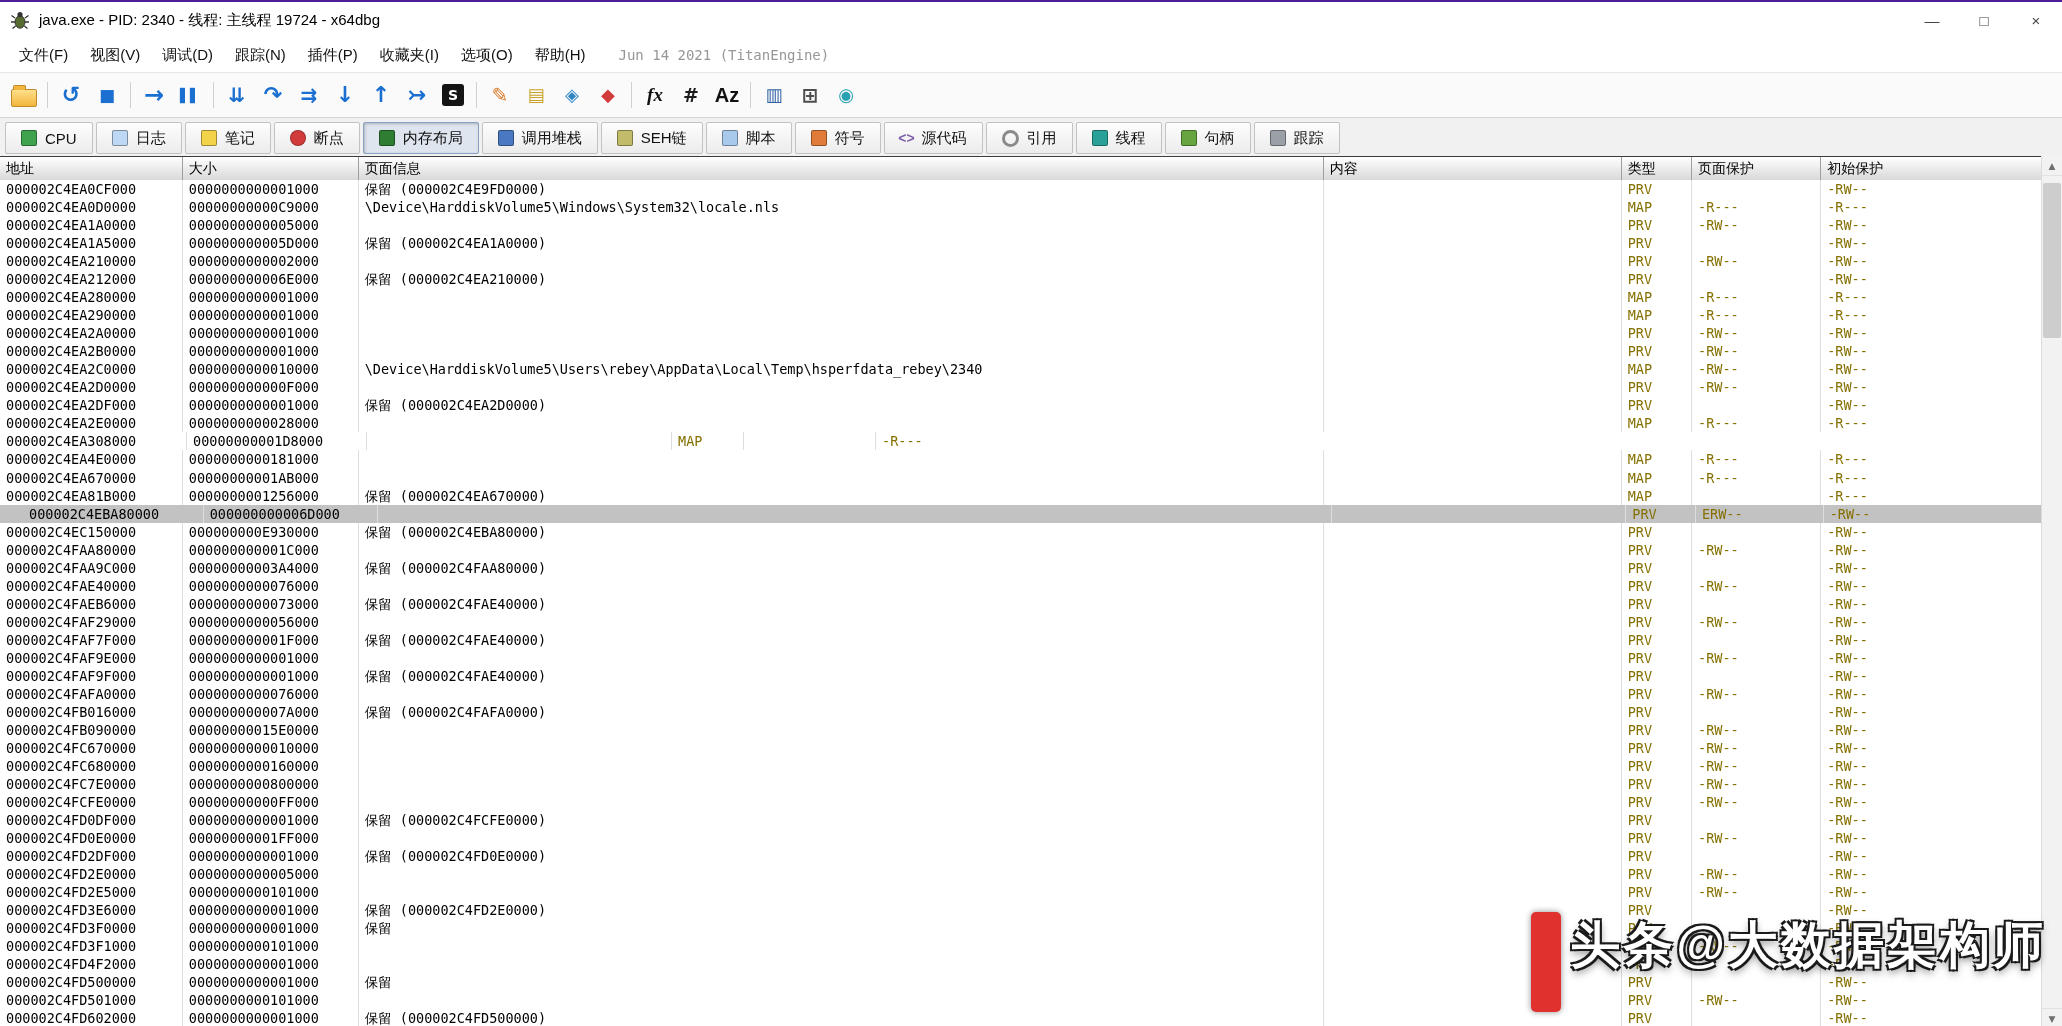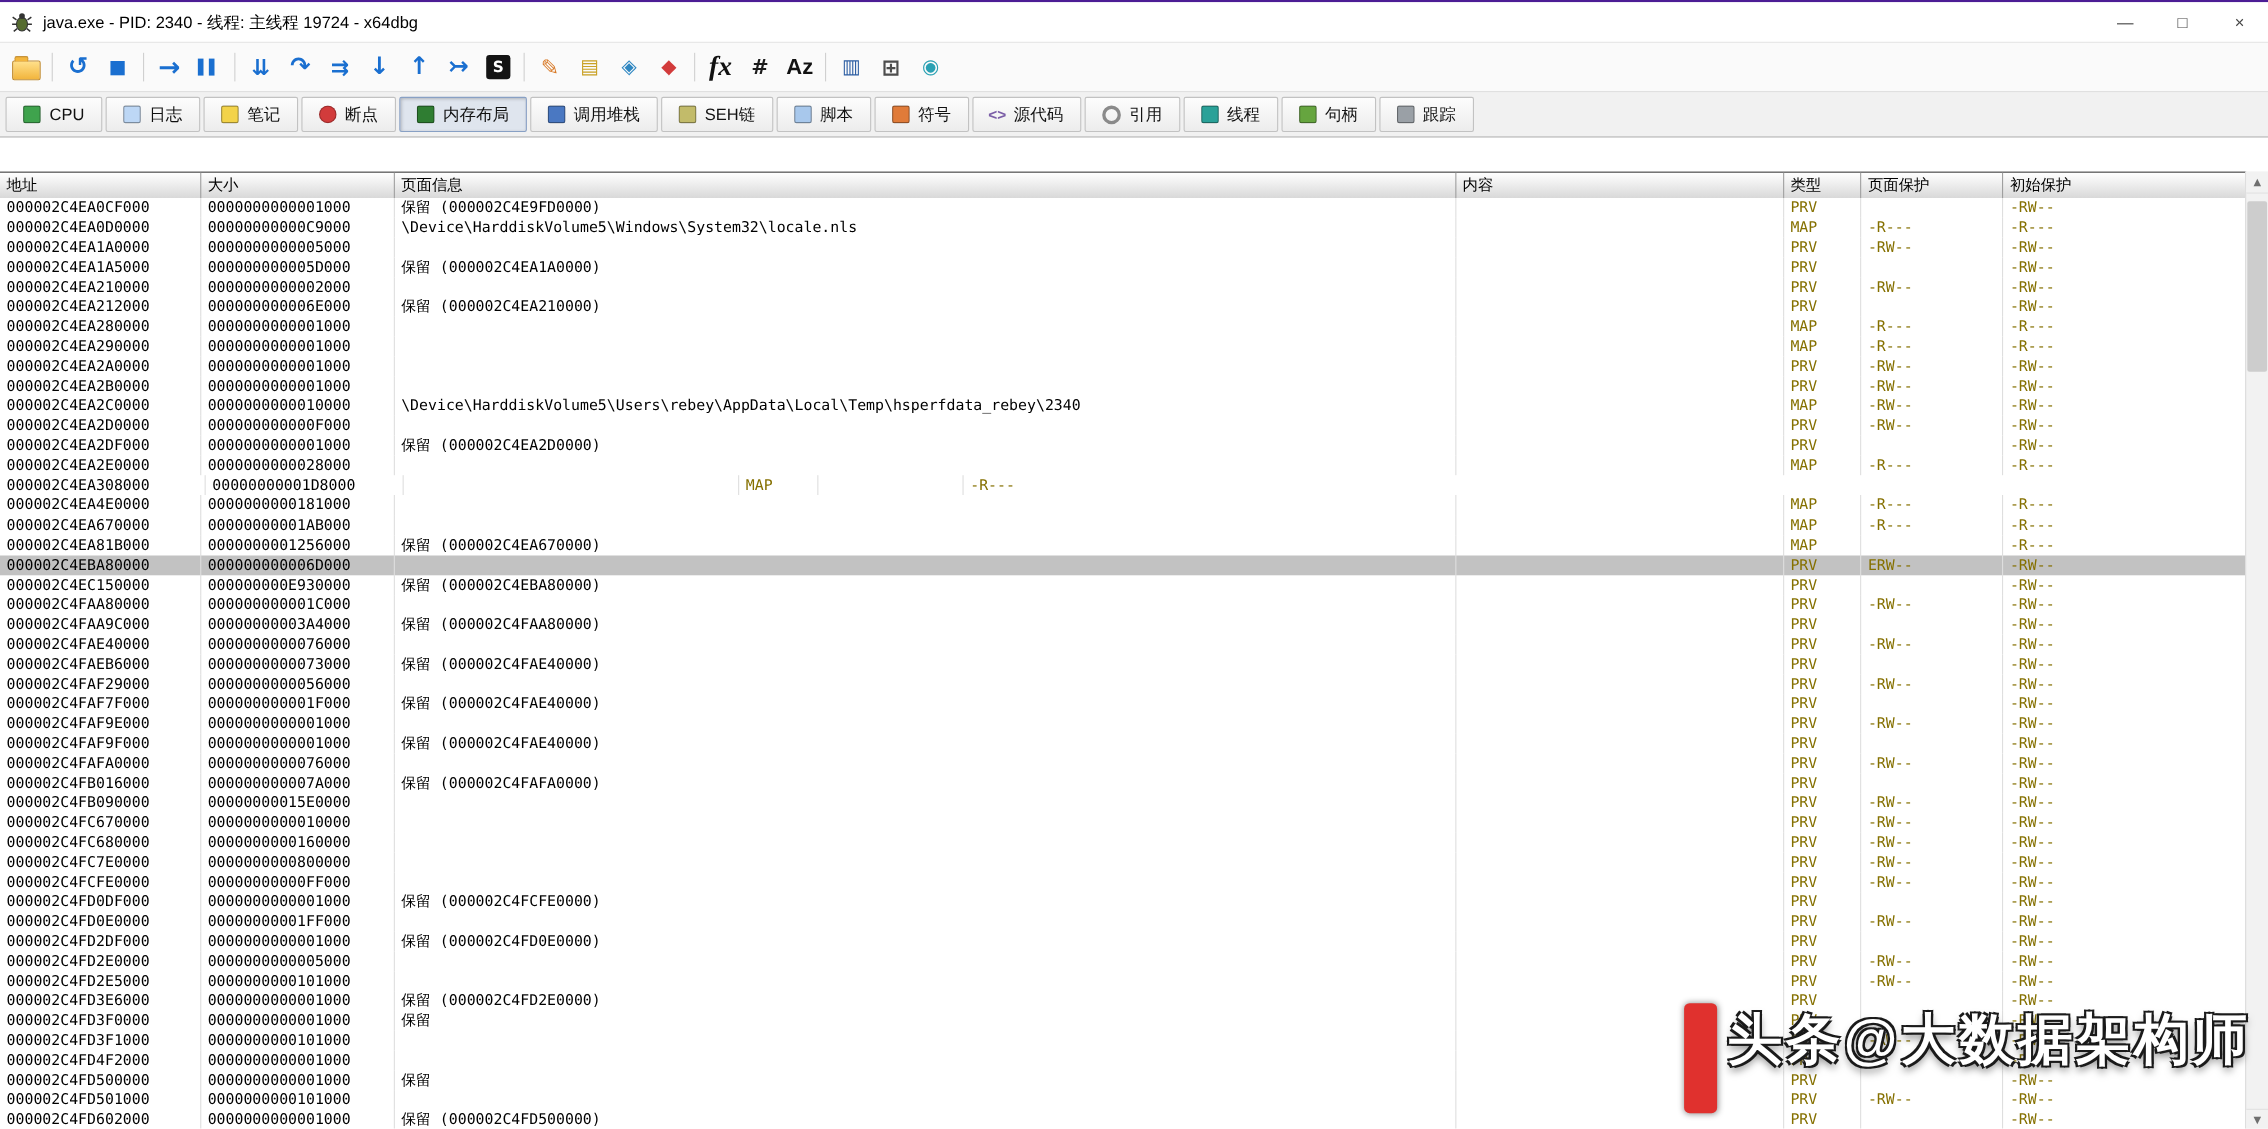--- a/index.html
+++ b/index.html
@@ -20,40 +20,40 @@
   .build-info{margin-left:22px;color:#979797;font-family:"DejaVu Sans Mono",monospace;font-size:14px;white-space:nowrap;}
 
   
   .toolbar{height:44px;display:flex;align-items:center;padding:0 6px;background:#fafafa;border-top:1px solid #e6e6e6;border-bottom:1px solid #d5d5d5;}
   .tool-btn{min-width:36px;height:36px;display:flex;align-items:center;justify-content:center;border-radius:3px;}
   .glyph-icon{font-family:"DejaVu Sans",sans-serif;font-weight:bold;line-height:1;}
   .tool-sep{width:1px;height:26px;background:#d0d0d0;margin:0 5px;flex:0 0 auto;}
   .icon-folder{width:24px;height:16px;background:linear-gradient(#ffe08a,#f2b53d);border:1px solid #c08a2d;border-radius:2px;position:relative;margin-top:5px;display:inline-block;}
   .icon-folder::before{content:"";position:absolute;top:-5px;left:1px;width:11px;height:4px;background:#f2b53d;border:1px solid #c08a2d;border-bottom:none;border-radius:2px 2px 0 0;}
   .icon-seh{width:22px;height:22px;background:#141414;color:#fff;display:flex;align-items:center;justify-content:center;font-size:14px;font-weight:bold;border-radius:3px;font-family:"DejaVu Sans",sans-serif;}
-  .icon-fx{font-family:"Liberation Serif",serif;font-style:italic;font-weight:bold;font-size:25px;color:#111;}
+  .icon-fx{font-family:"Liberation Serif",serif;font-style:italic;font-weight:bold;font-size:19px;color:#111;}
   .icon-az{font-family:"Liberation Sans",sans-serif;font-weight:bold;font-size:20px;color:#111;}
 
   
   .tabbar{height:40px;display:flex;align-items:center;padding:0 5px;background:#f1f1f1;border-bottom:1px solid #b5b5b5;gap:3px;}
   .tab{display:flex;align-items:center;gap:8px;padding:0 15px;height:30px;border:1px solid #c2c2c2;background:linear-gradient(#fdfdfd,#ececec);font-size:15px;color:#111;border-radius:2px;white-space:nowrap;}
   .tab.active{background:#dfe5ee;border-color:#88a0c4;box-shadow:inset 1px 1px 3px rgba(0,0,0,0.22);}
   .tab-icon{width:14px;height:14px;flex:0 0 auto;display:flex;align-items:center;justify-content:center;font-size:12px;font-weight:bold;line-height:1;}
   .tab-icon.square{border-radius:2px;border:1px solid rgba(0,0,0,0.35);}
   .tab-icon.circle{border-radius:50%;border:1px solid rgba(0,0,0,0.25);}
   .tab-icon.ring{width:11px;height:11px;border-radius:50%;border:3px solid #8a8a8a;background:transparent;}
   .tab-icon.text{border:none;background:transparent;font-size:14px;}
 
   
   .table-area{position:absolute;top:154px;left:0;right:0;bottom:0;background:#fff;}
   .header-row{display:flex;width:2042px;height:24px;border-top:1px solid #3c3c3c;border-bottom:1px solid #9a9a9a;background:linear-gradient(#ffffff,#d7d7d7);}
   .hcell{font-size:14px;color:#000;line-height:22px;padding-left:6px;border-right:1px solid #9f9f9f;overflow:hidden;white-space:nowrap;}
   .rows{position:absolute;top:24px;left:0;width:2042px;bottom:0;overflow:hidden;background:#fff;}
   .trow{display:flex;height:18.04px;}
-  .trow.selected{background:var(--selection-bg,#c2c2c2);}
+  .trow.selected{background:var(--selection-bg,#c2c2c2);padding-left:23px;}
   .tcell{font-family:"DejaVu Sans Mono",monospace;font-size:13.5px;line-height:18px;padding-left:6px;border-right:1px solid #dedede;white-space:nowrap;overflow:hidden;color:#000;}
   .tcell.meta{color:var(--meta-color,#857000);}
   .c0{width:180px;}.c1{width:173px;}.c2{width:981px;}.c3{width:298px;}.c4{width:65px;}.c5{width:125px;}.c6{width:220px;border-right:none;}
 
   
   .vscroll{position:absolute;top:0;right:0;width:20px;bottom:0;background:#f2f2f2;border-left:1px solid #dcdcdc;}
   .scroll-btn{position:absolute;left:0;width:20px;height:19px;background:#f2f2f2;color:#6f6f6f;font-size:9px;display:flex;align-items:center;justify-content:center;font-family:"DejaVu Sans",sans-serif;}
   .scroll-up{top:0;border-bottom:1px solid #e2e2e2;}
   .scroll-down{bottom:0;border-top:1px solid #e2e2e2;}
   .scroll-thumb{position:absolute;left:1px;top:27px;width:18px;height:155px;background:#cdcdcd;border-radius:2px;}
@@ -76,20 +76,33 @@
       <path d="M5 8 L1.5 5.5 M5 12 L1 12 M5.6 16 L2.5 18.5 M15 8 L18.5 5.5 M15 12 L19 12 M14.4 16 L17.5 18.5" stroke="#333" stroke-width="1.3" fill="none"></path>
     </svg>
     <span class="title-text">java.exe - PID: 2340 - 线程: 主线程 19724 - x64dbg</span>
     <div class="win-controls">
       <div class="win-btn">—</div>
       <div class="win-btn">□</div>
       <div class="win-btn">×</div>
     </div>
   </div>
 
+  <div class="menubar">
+    <div class="menu-items" id="menu-items">
+        <div class="menu-item">文件(F)</div>
+        <div class="menu-item">视图(V)</div>
+        <div class="menu-item">调试(D)</div>
+        <div class="menu-item">跟踪(N)</div>
+        <div class="menu-item">插件(P)</div>
+        <div class="menu-item">收藏夹(I)</div>
+        <div class="menu-item">选项(O)</div>
+        <div class="menu-item">帮助(H)</div>
+      </div>
+    <span class="build-info">Jun 14 2021 (TitanEngine)</span>
+  </div>
 
   <div class="toolbar" id="toolbar">
       <div class="tool-btn">
         <span class="icon-folder"></span>
       </div>
       <div class="tool-sep"></div>
       <div class="tool-btn">
         <span class="glyph-icon" style="color: rgb(26, 111, 208); font-size: 22px;">↺</span>
       </div>
       <div class="tool-btn">

